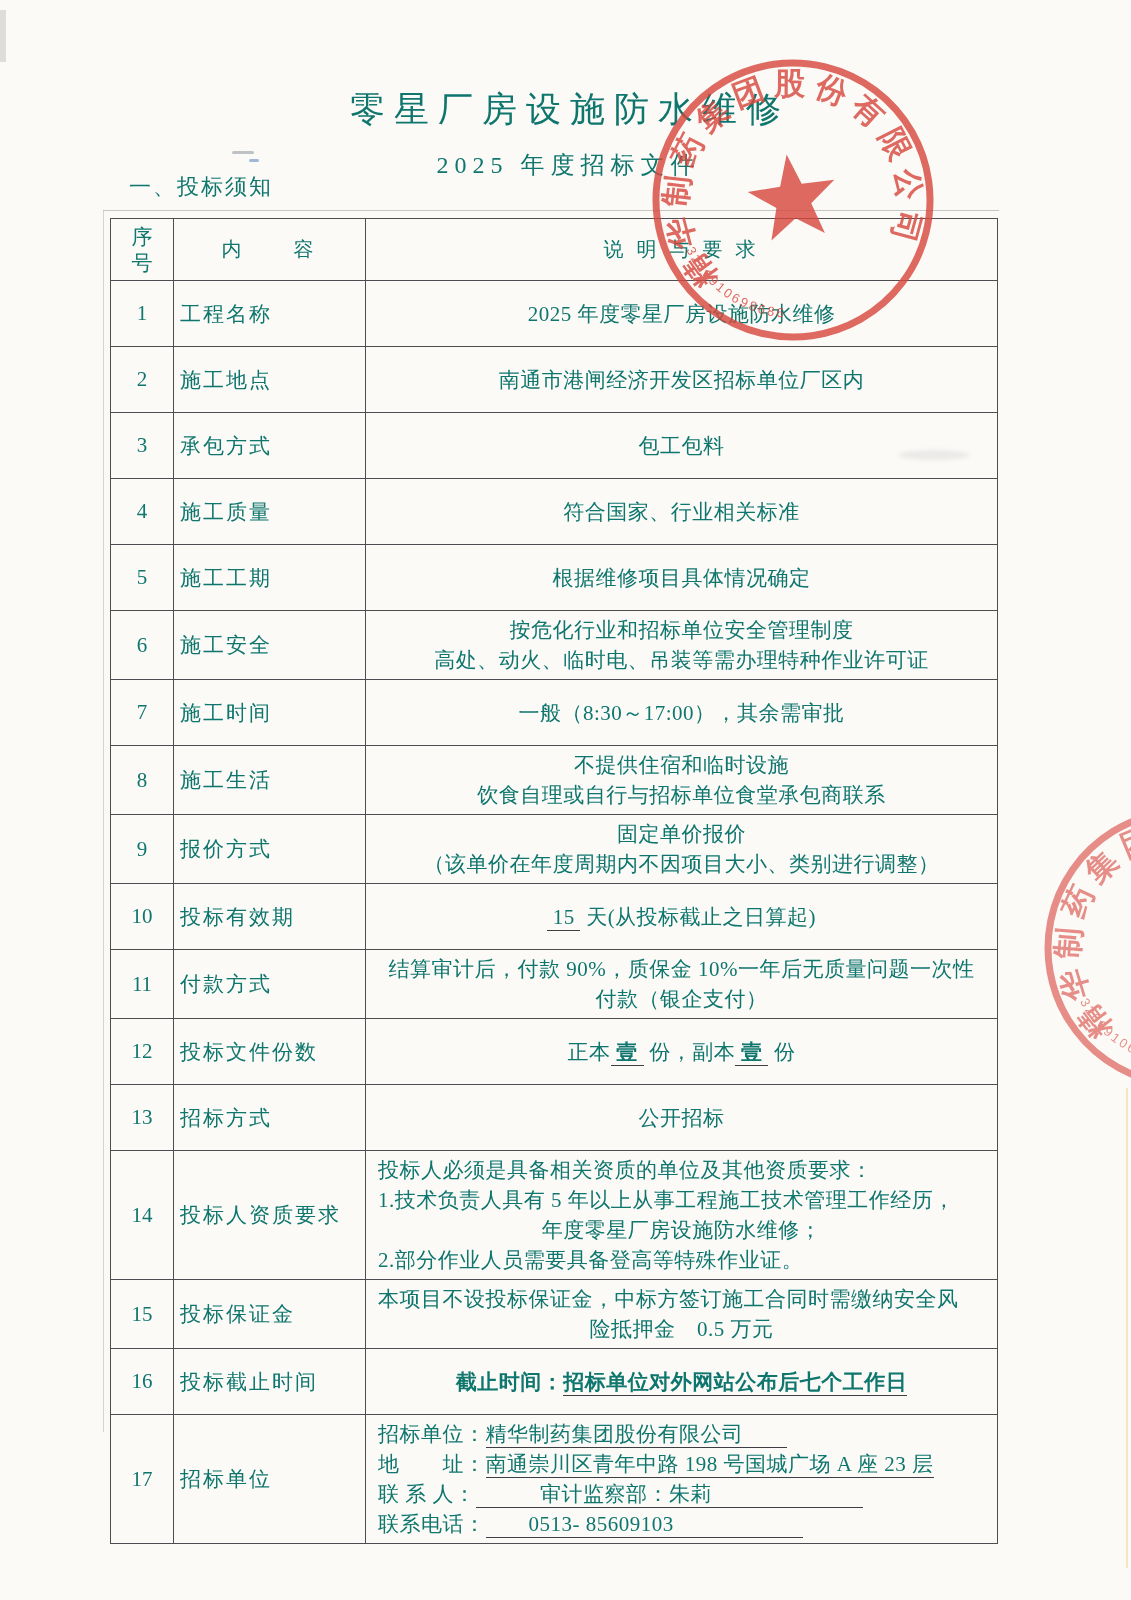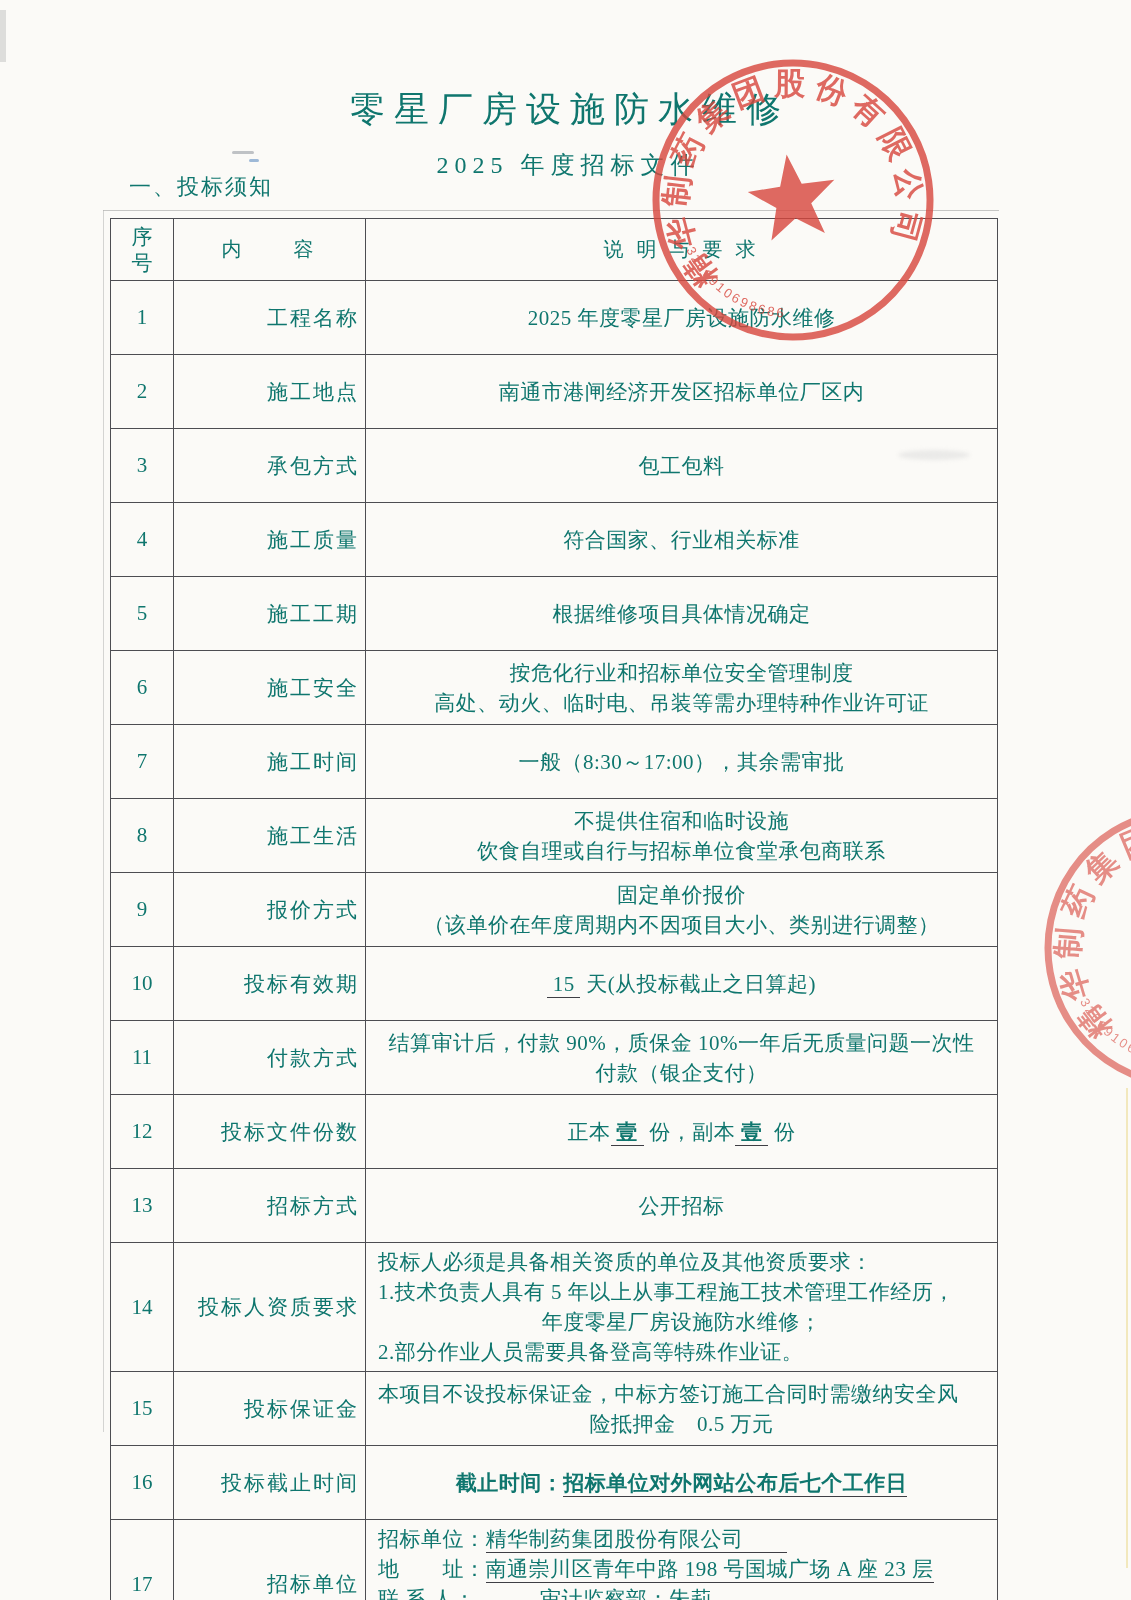--- a/index.html
+++ b/index.html
@@ -20,21 +20,21 @@
   .ghost-left{position:absolute;left:-7px;top:-8px;width:1px;height:1222px;background:#adadad;opacity:.5;}
   table{border-collapse:collapse;width:888px;table-layout:fixed;}
   col.w1{width:63px;}col.w2{width:192px;}col.w3{width:auto;}
   th,td{border:1.5px solid #4d4d52;vertical-align:middle;padding:0;}
   thead tr{height:62px;}
   th{font-weight:normal;}
   th.c1{white-space:pre-line;font-size:21px;line-height:26px;text-align:center;}
   th.c2,th.c3{font-size:20px;letter-spacing:4px;}
   tbody td{height:57px;}
   td.no{text-align:center;font-size:21px;}
-  td.content{text-align:right;font-size:21px;letter-spacing:2px;padding:8px 6px;}
+  td.content{text-align:left;font-size:21px;letter-spacing:2px;padding:0 6px;}
   td.desc{font-size:21px;letter-spacing:.5px;padding:4px 12px;}
   .line{line-height:30px;white-space:pre-wrap;}
   .line.c{text-align:center;}
   .line.l{text-align:left;}
   .u{border-bottom:1.6px solid #3e3e44;padding-bottom:1px;}
   .b{font-weight:bold;}
   
   .seal{position:absolute;pointer-events:none;}
   .seal-main{left:643px;top:50px;width:300px;height:300px;opacity:.8;transform:rotate(-8deg);}
   .seal-partial{left:1035px;top:798px;width:300px;height:300px;opacity:.6;transform:rotate(-10deg);}

